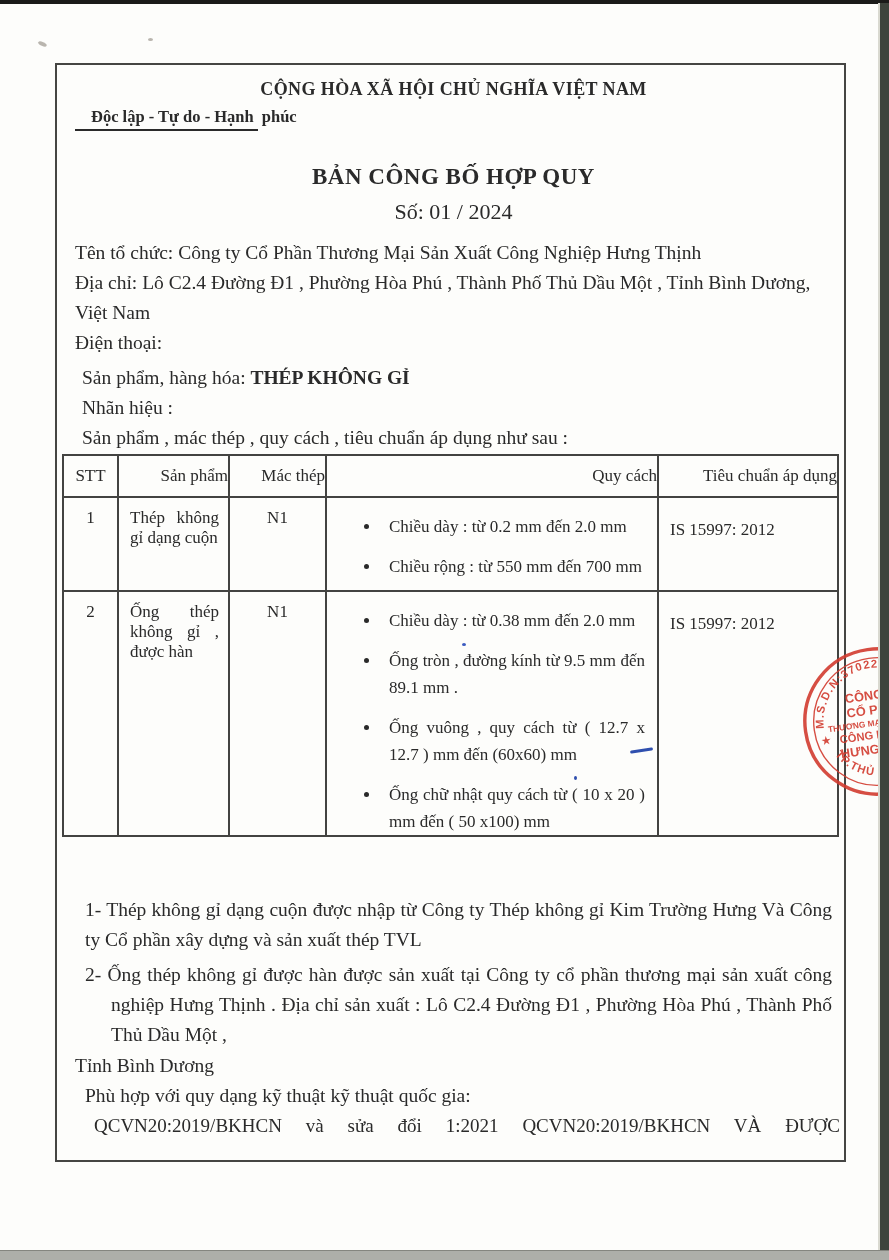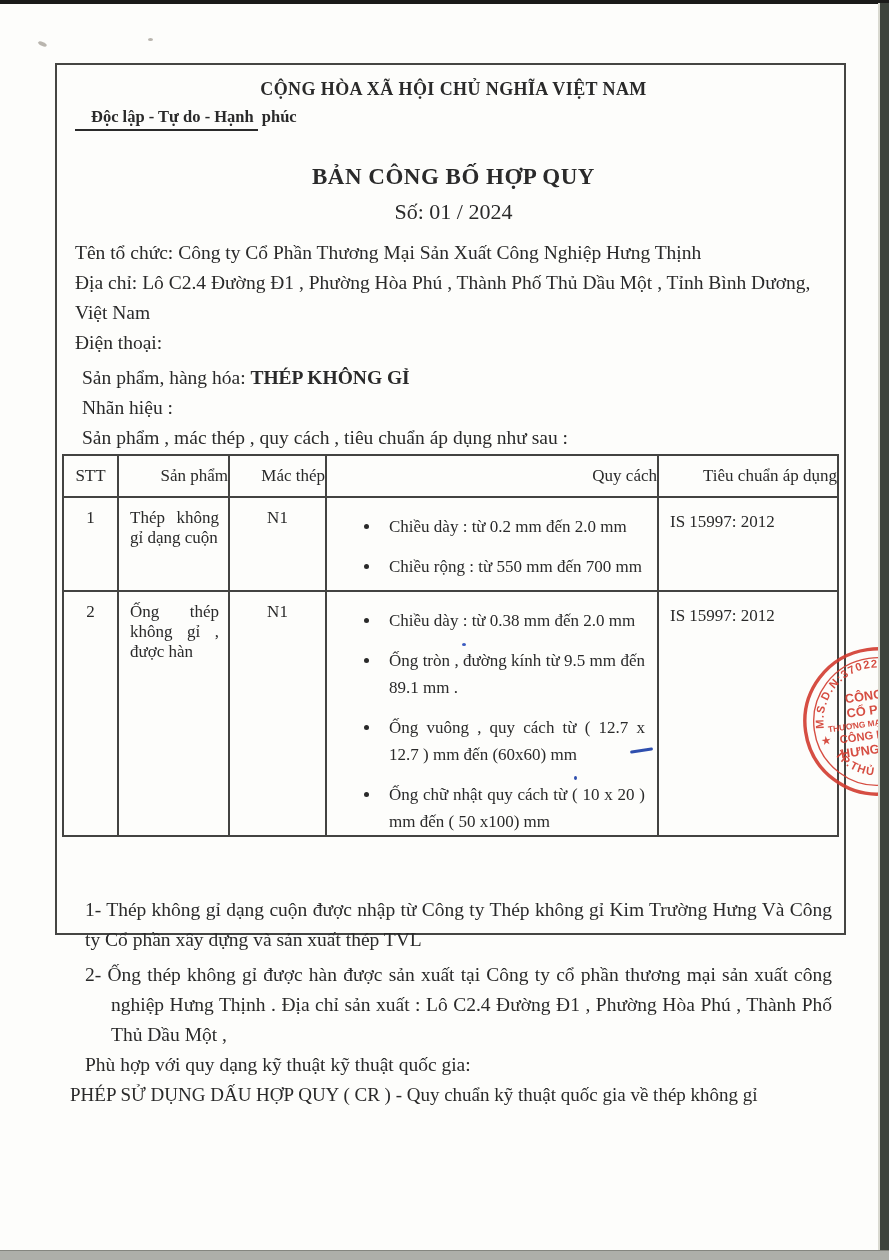--- a/index.html
+++ b/index.html
@@ -12,21 +12,21 @@
   
   .scan-band-top{position:absolute;top:0;left:0;width:100%;height:4px;background:#1b1b19;z-index:30;}
   .scan-band-right{position:absolute;top:3px;right:0;width:9px;height:1250px;background:#3e443c;border-left:2px solid #d9d9d0;z-index:30;}
   .scan-band-bottom{position:absolute;bottom:0;left:0;width:100%;height:9px;background:#adafa9;border-top:1px solid #84867f;z-index:30;}
   .pencil-speck{position:absolute;background:#b9b5ae;border-radius:50%;z-index:2;}
   .speck-a{left:38px;top:42px;width:9px;height:4px;transform:rotate(24deg);}
   .speck-b{left:148px;top:38px;width:5px;height:3px;}
 
   
   .doc-frame{
-    position:absolute;left:55px;top:63px;width:791px;height:872px;
+    position:absolute;left:55px;top:63px;width:791px;height:1099px;
     border:2px solid #454543;box-sizing:border-box;
     padding:10px 12px 0 18px;background:transparent;
   }
   .nat-title{text-align:center;font-weight:bold;font-size:18px;letter-spacing:.4px;margin:4px 0 0 0;}
   .motto{text-align:left;font-weight:bold;font-size:16.5px;margin:7px 0 0 0;}
   .motto-underline{display:inline-block;border-bottom:2px solid #2a2a2a;padding:0 4px 2px 16px;}
   .doc-title{text-align:center;font-weight:bold;font-size:23px;letter-spacing:.5px;margin:33px 0 0 0;}
   .doc-number{text-align:center;font-size:22px;margin:9px 0 0 0;}
 
   .info{font-size:19.5px;line-height:30px;margin-top:13px;}
@@ -46,21 +46,21 @@
   table.spec th.c{text-align:center;padding:0;}
   table.spec td{vertical-align:top;}
   tr.row-1 td{height:94px;}
   tr.row-2 td{height:231px;}
   td.stt{ text-align:center;padding-top:10px;}
   td.sp{ padding:10px 9px 0 11px;text-align:justify;}
   td.mac{text-align:center;padding-top:10px;}
   td.qc{ padding:2px 12px 0 12px;}
   td.qc ul{margin:0;padding-left:42px;}
   td.qc li{margin:13px 0 0 0;padding-left:8px;text-align:justify;line-height:27px;}
-  td.tc{ padding:14px 6px 0 11px;}
+  td.tc{ padding:22px 6px 0 11px;}
 
   
   .notes{font-size:19.5px;line-height:30px;margin-top:58px;padding-left:10px;}
   .notes p{margin:0;}
   .note-1{text-align:justify;}
   .note-2{margin-top:5px !important;padding-left:26px;text-indent:-26px;text-align:justify;}
   .province{margin-left:-10px !important;margin-top:1px !important;}
   .conformity{margin-top:0 !important;}
   .reg-l1{margin-left:-15px !important;text-indent:24px;text-align:justify;text-align-last:justify;font-size:19px;margin-right:-8px !important;}
   .reg-l2{margin-left:-15px !important;font-size:19px;white-space:nowrap;}
@@ -143,22 +143,23 @@
           </ul>
         </td>
         <td class="tc">IS 15997: 2012</td>
       </tr>
     </tbody>
   </table>
 
   <div class="notes">
     <p class="note-1">1-  Thép không gỉ dạng cuộn được nhập từ Công ty Thép không gỉ Kim Trường Hưng Và Công ty Cổ phần xây dựng và sản xuất thép TVL</p>
     <p class="note-2">2-  Ống thép không gỉ được hàn được sản xuất tại Công ty cổ phần thương mại sản xuất công nghiệp Hưng Thịnh . Địa chỉ sản xuất : Lô C2.4 Đường Đ1 , Phường Hòa Phú , Thành Phố Thủ Dầu Một ,</p>
+    <p class="province">Tỉnh Bình Dương</p>
     <p class="conformity">Phù hợp với quy dạng kỹ thuật kỹ thuật quốc gia:</p>
-    <p class="reg-l2">PHÉP SỬ DỤNG DẤU HỢP QUY ( CR ) -  Quy chuẩn kỹ thuật quốc gia về thép không gỉ</p>
+    <p class="reg-l1">QCVN20:2019/BKHCN và sửa đổi 1:2021 QCVN20:2019/BKHCN VÀ ĐƯỢC</p>
   </div>
 
 </div>
 
 <svg class="stamp" viewBox="0 0 160 160" aria-hidden="true">
   <g transform="rotate(-8 80 80)">
     <defs>
       <path id="arcTop" d="M 30.2 103.3 A 55 55 0 1 1 129.8 103.3"></path>
       <path id="arcBottom" d="M 28.3 98.8 A 55 55 0 0 0 131.7 98.8"></path>
     </defs>

